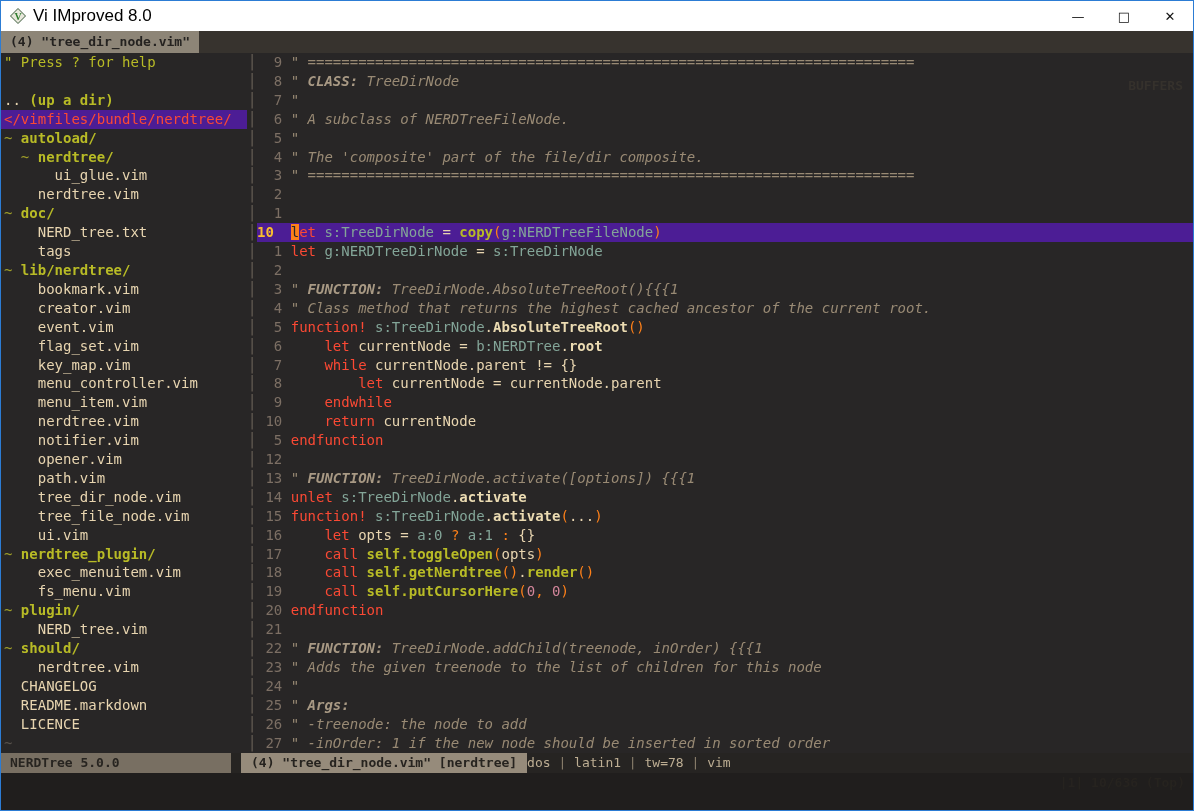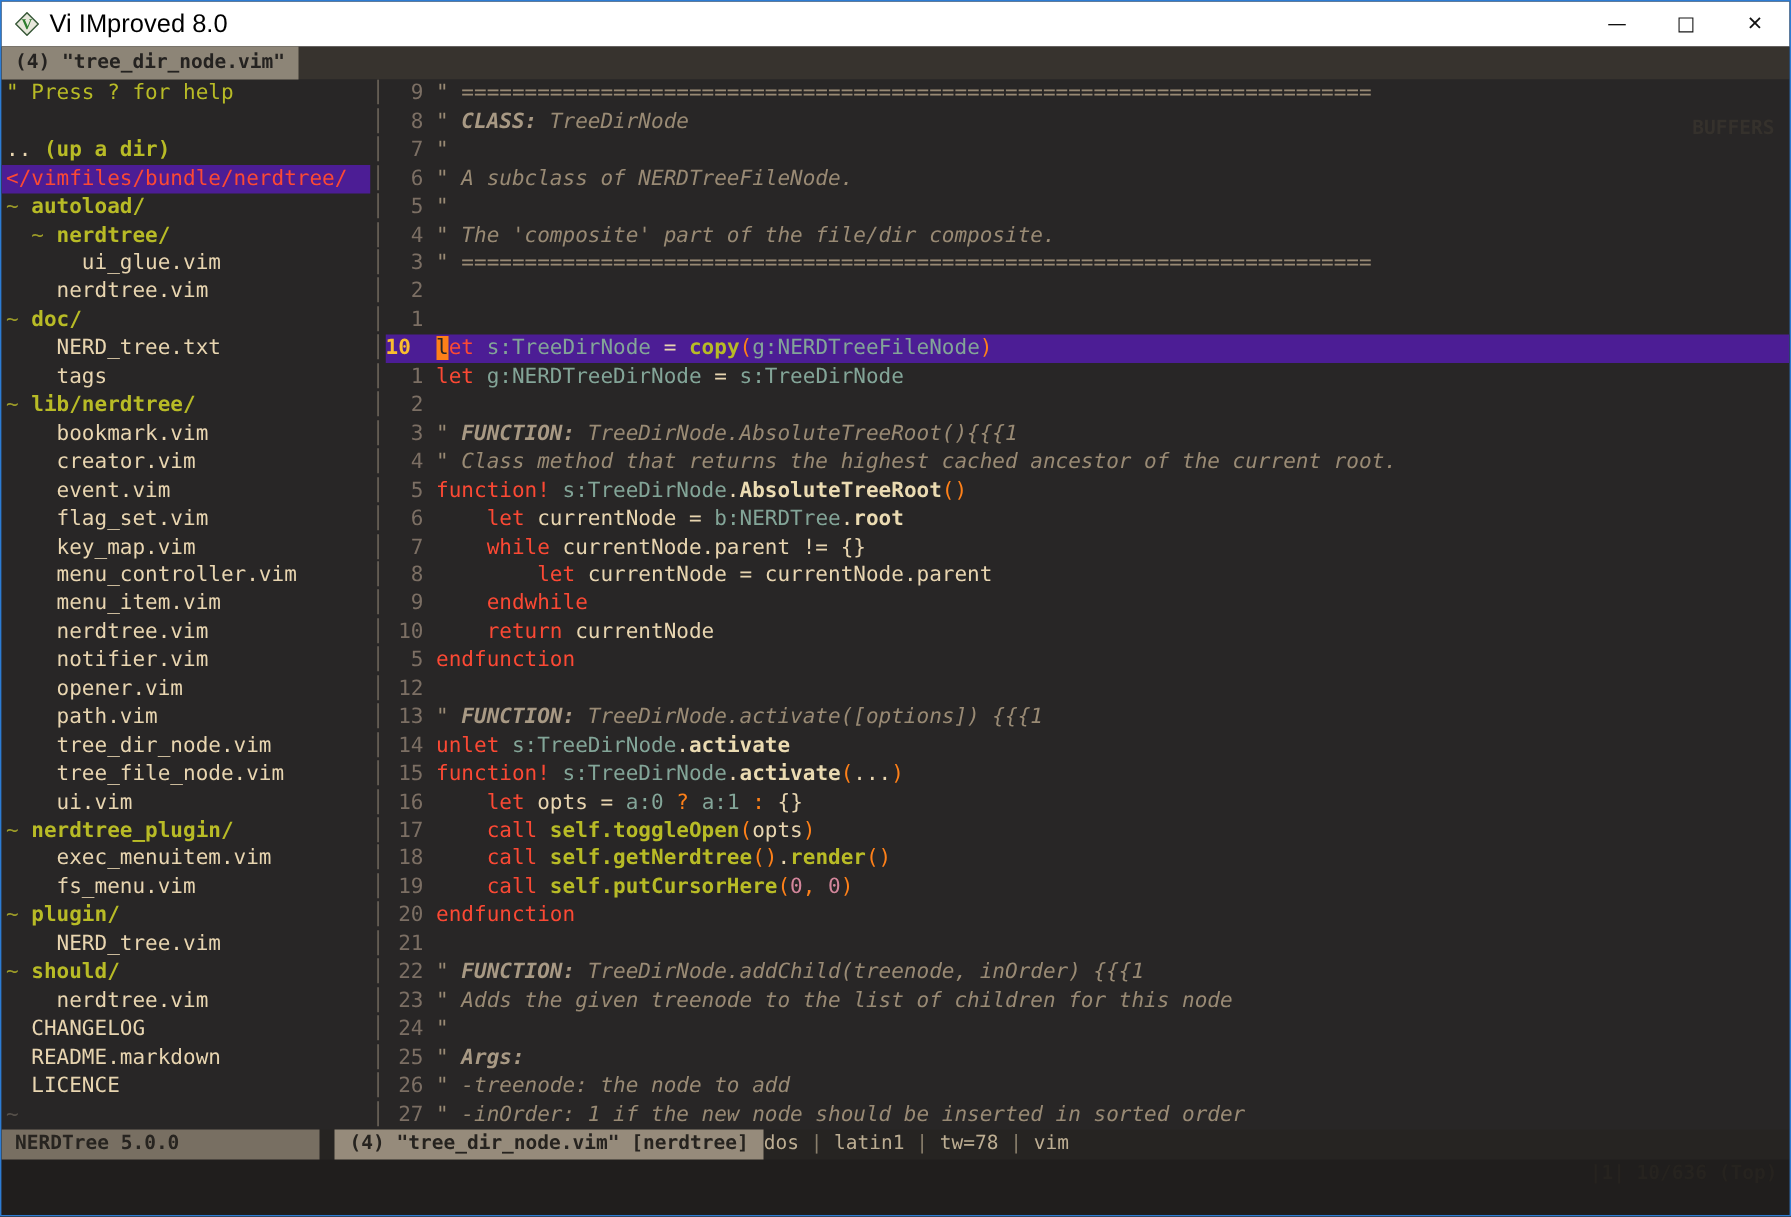--- a/index.html
+++ b/index.html
@@ -46,21 +46,21 @@
 
   .help { color:#b8bb26; }
   .dim  { color:#9d9c28; }
   .dir  { color:#b8bb26; font-weight:bold; }
   .file { color:#e8d5b0; }
   .root { color:#fb4934; }
   .tilde{ color:#56504a; }
 
   
   .statusbar { height:20px; display:flex; background:#262422; font:13px/20px "DejaVu Sans Mono", monospace; }
-  .st-left { width:212px; flex:none; background:#786f62; color:#272420; font-weight:bold; padding-left:9px; white-space:pre; }
+  .st-left { width:230px; flex:none; background:#786f62; color:#272420; font-weight:bold; padding-left:9px; white-space:pre; }
   .st-gap { width:10px; flex:none; }
   .st-main { background:#968b7b; color:#26231f; font-weight:bold; padding:0 10px; white-space:pre; }
   .st-flags { flex:1; text-align:left; color:#bdae93; white-space:pre; padding-right:14px; }
   .st-flags .pipe { color:#8a7f6c; }
   .st-pos { background:#a89984; color:#26231f; font-weight:bold; padding:0 8px; white-space:pre;margin-top:20px; }
 
   .cmdline { height:37px; background:#201e1d; }
 </style>
 </head>
 <body>

